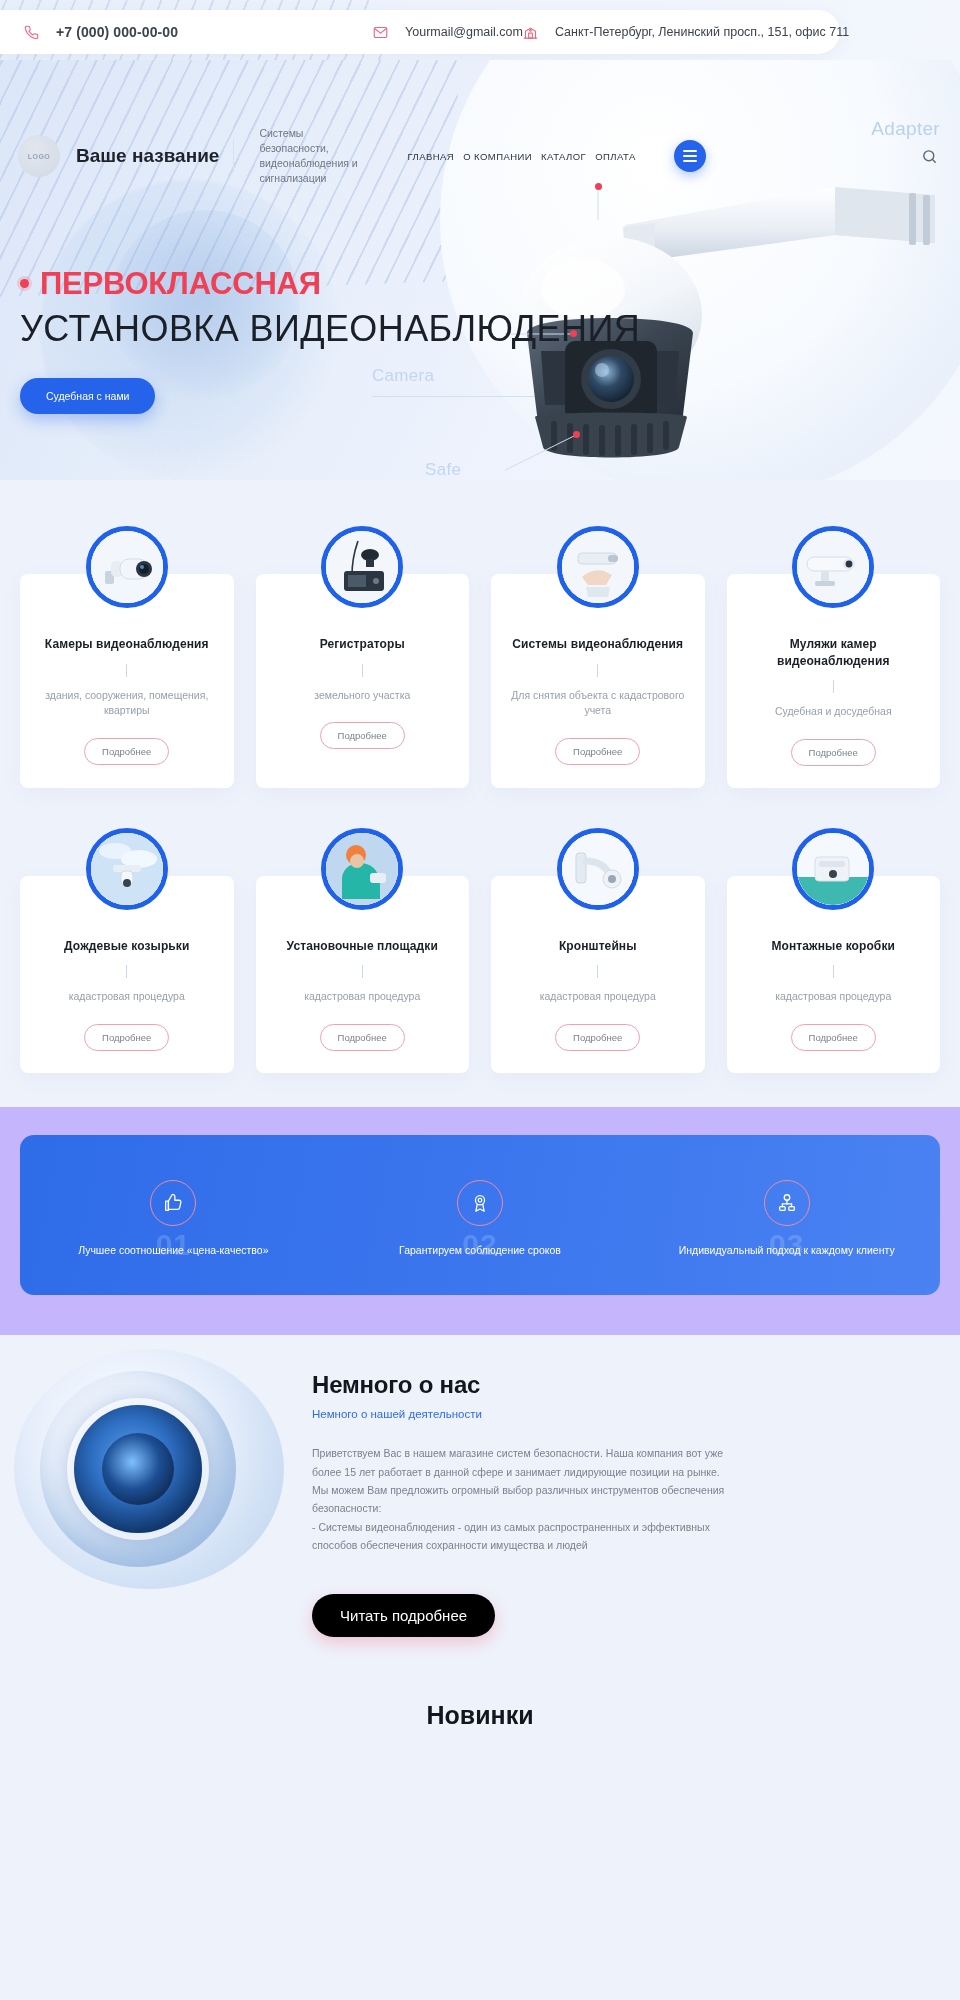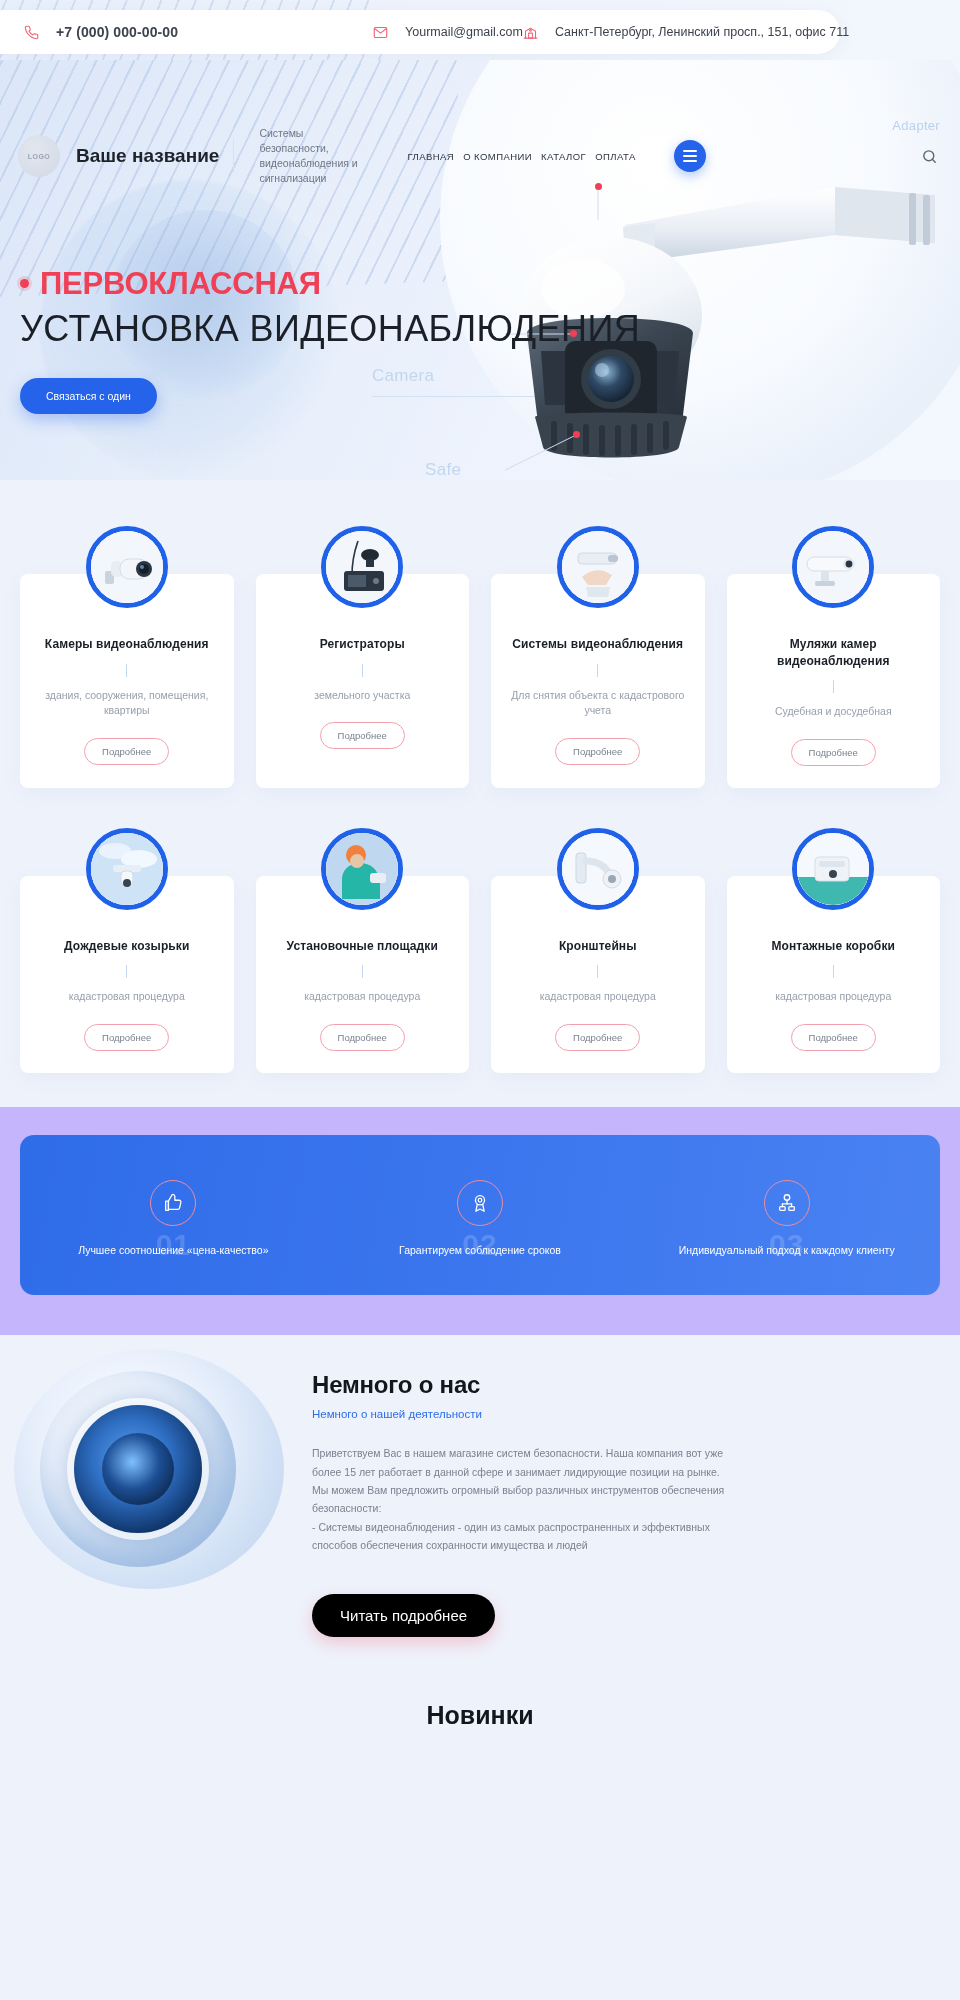--- a/index.html
+++ b/index.html
@@ -58,21 +58,21 @@
     position:absolute;left:40px;top:120px;width:300px;height:300px;border-radius:50%;
     background:radial-gradient(circle at 45% 45%,rgba(150,186,233,.30) 0%,rgba(170,200,238,.16) 55%,rgba(190,214,242,0) 72%);
     filter:blur(1px);
   }
   .hero-ghost2{
     position:absolute;left:110px;top:150px;width:190px;height:190px;border-radius:50%;
     background:radial-gradient(circle at 50% 45%,rgba(92,140,206,.22) 0%,rgba(120,165,220,.10) 60%,rgba(255,255,255,0) 75%);
   }
 
   .adapter-tag{
-    position:absolute;right:20px;top:58px;font-size:13px;color:#b9d1ee;letter-spacing:.3px;
+    position:absolute;right:20px;top:58px;font-size:19px;color:#b9d1ee;letter-spacing:.3px;
   }
   .cam-tag{position:absolute;left:372px;top:306px;font-size:17px;color:#c2d6ef;letter-spacing:.3px}
   .cam-tag:after{content:"";position:absolute;left:0;top:30px;width:270px;height:1px;background:#d2e0f2}
   .safe-tag{position:absolute;left:425px;top:400px;font-size:17px;color:#c2d6ef;letter-spacing:.3px}
   .safe-tag:after{content:"";position:absolute;left:0;top:28px;width:200px;height:1px;background:#d2e0f2}
 
   .navbar{
     position:absolute;left:0;right:0;top:66px;height:60px;display:flex;align-items:center;z-index:5;
   }
   .logo-mark{
@@ -337,21 +337,21 @@
 
     <div class="cam-tag">Camera</div>
     <div class="safe-tag">Safe</div>
 
     <div class="hero-copy">
       <div class="eyebrow">
         <span class="dot"></span>
         <h2>ПЕРВОКЛАССНАЯ</h2>
       </div>
       <div class="hero-h1">УСТАНОВКА ВИДЕОНАБЛЮДЕНИЯ</div>
-      <button class="btn-primary">Связаться с один</button>
+      <button class="btn-primary">Судебная с нами</button>
     </div>
   </div>
 
   <div class="cards-section">
 
     <div class="grid row1">
 
       <div class="card">
         <div class="card-badge">
             <div class="halo"></div>

